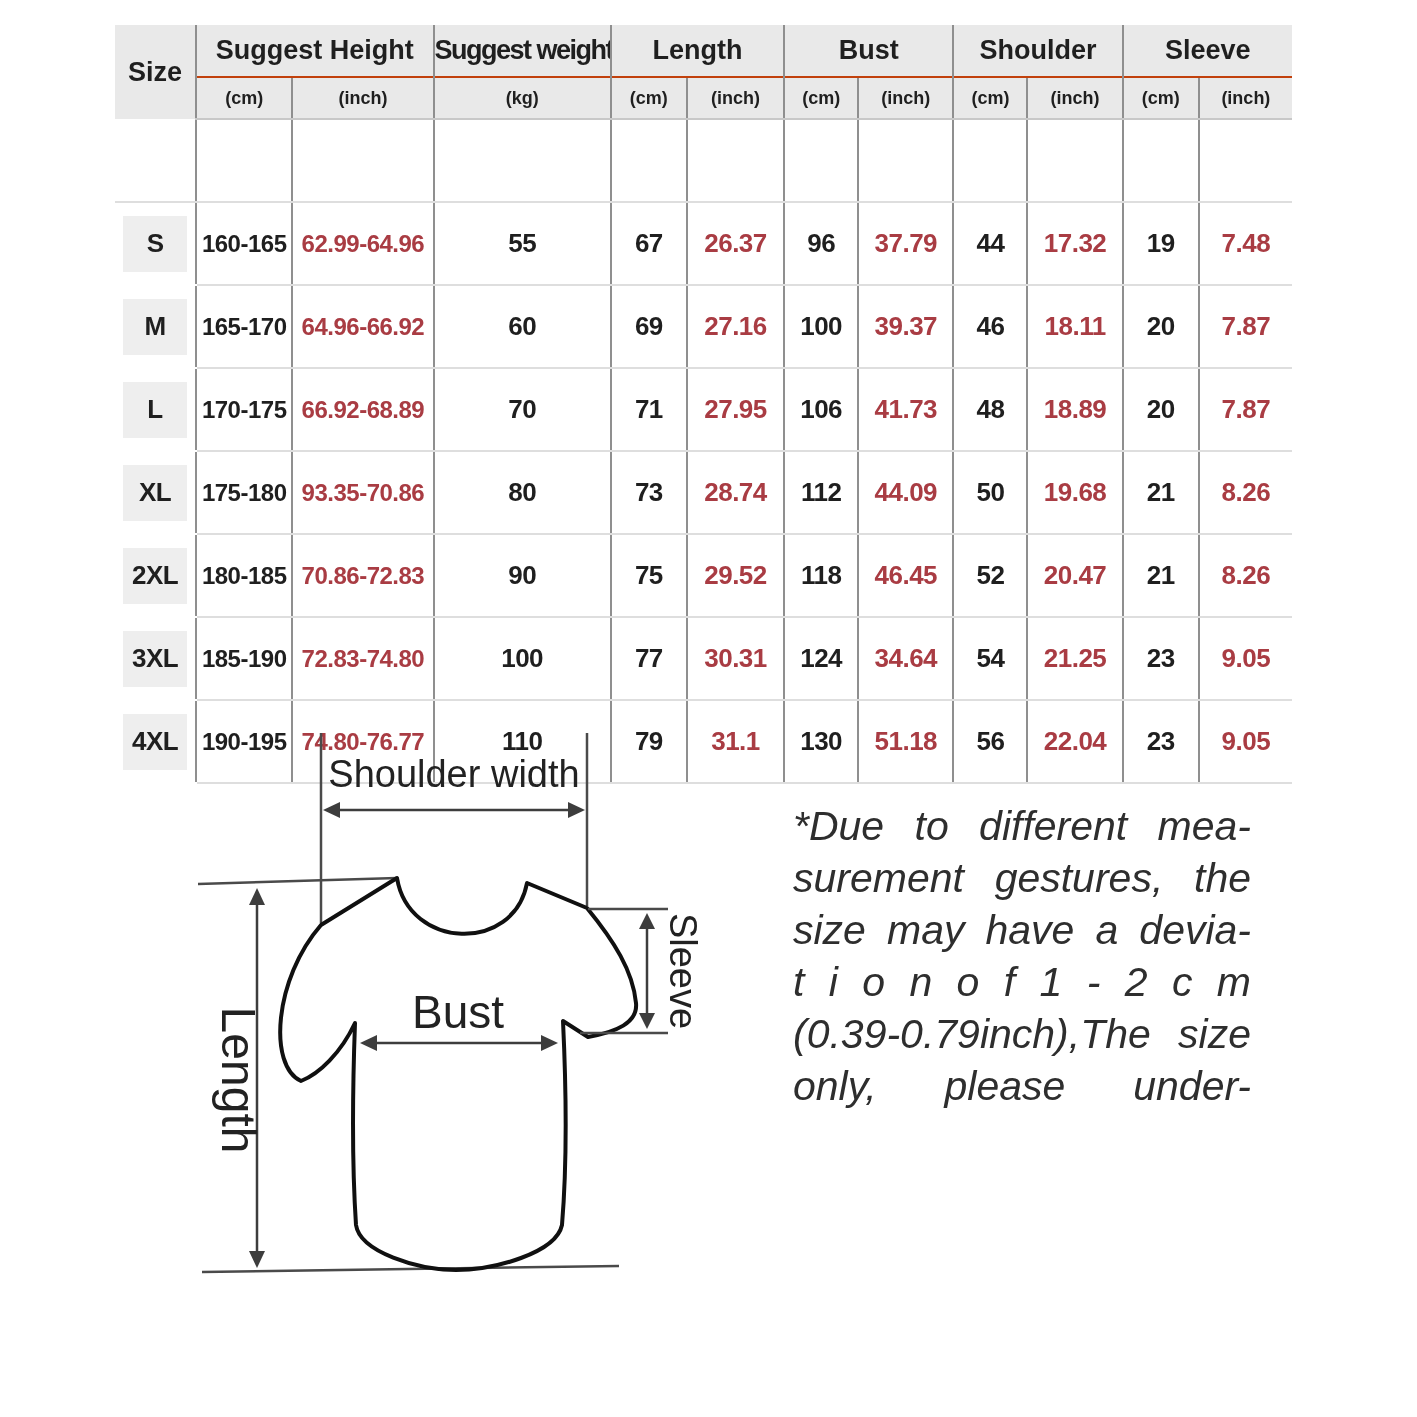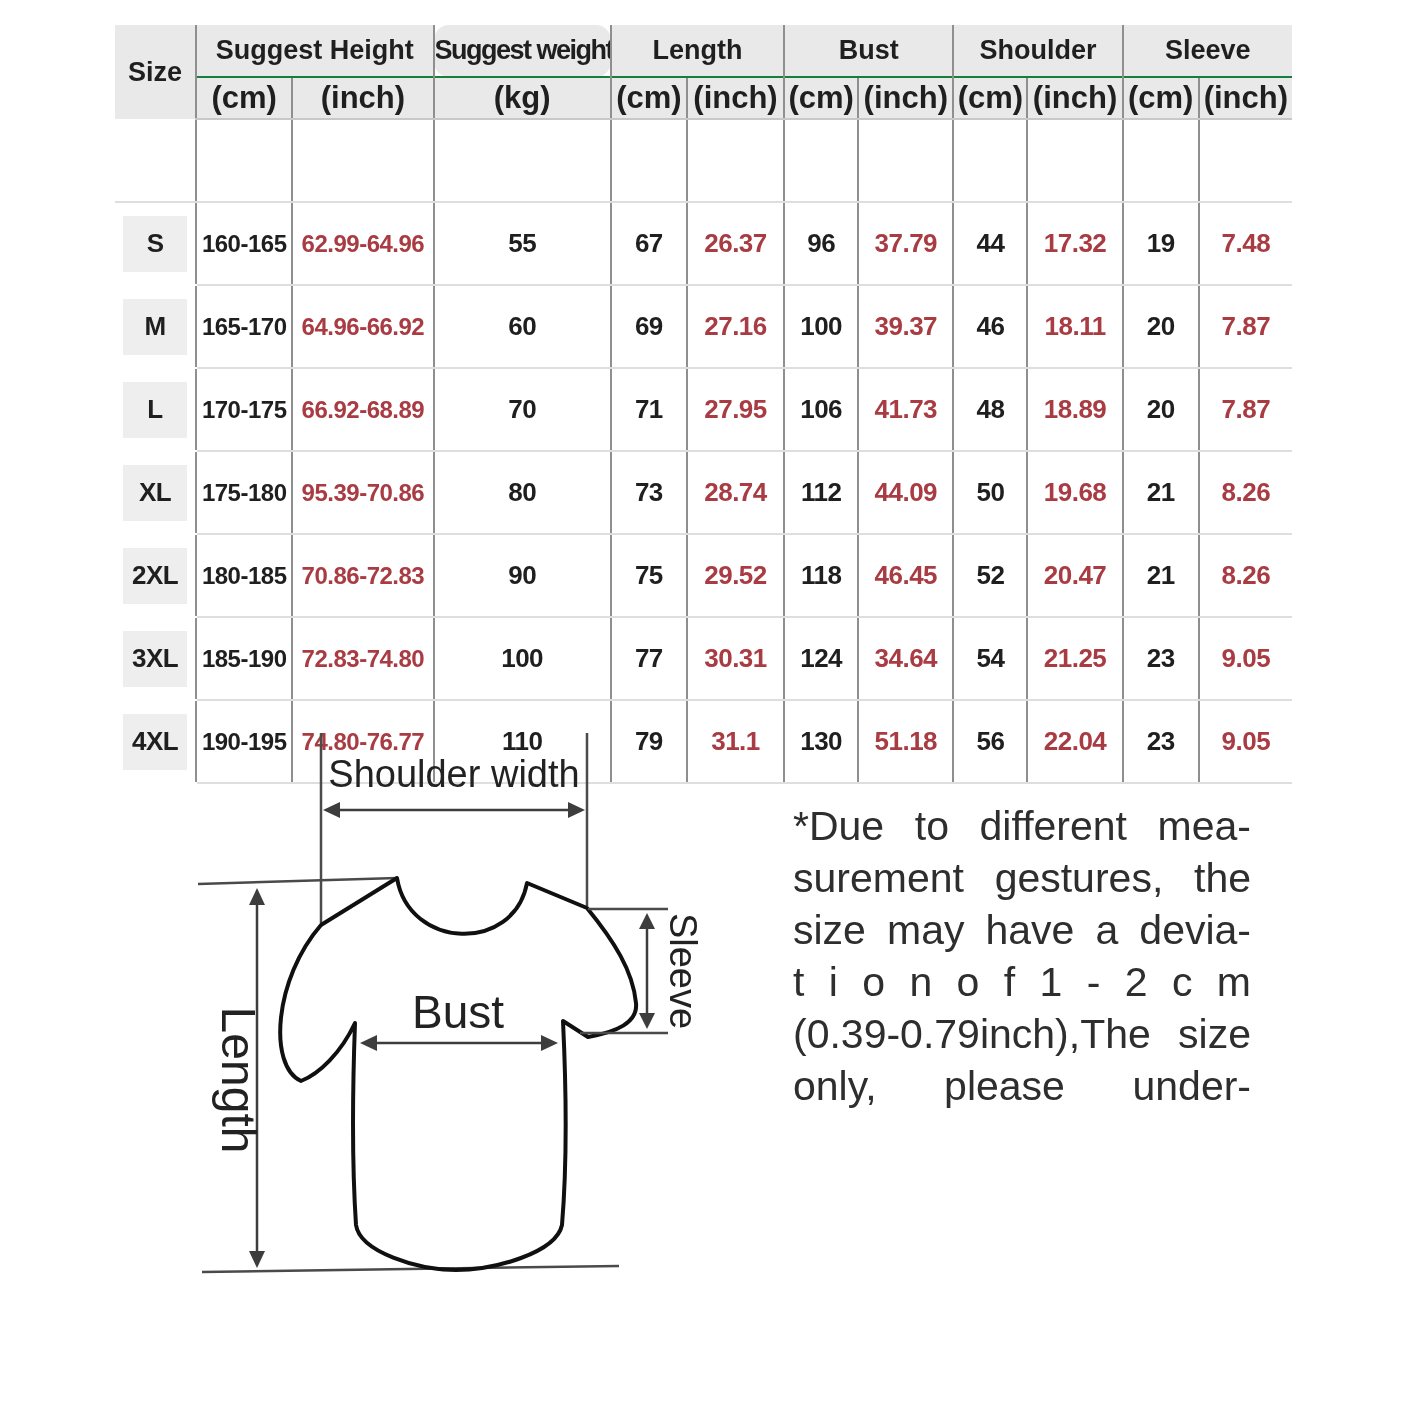--- a/index.html
+++ b/index.html
@@ -16,24 +16,24 @@
        font-family:"Liberation Sans",sans-serif;color:var(--text-dark);}
   .stage{position:absolute;inset:0;}
 
   
   table.size-table{position:absolute;left:115px;top:25px;width:1177px;
     border-collapse:collapse;table-layout:fixed;}
   .size-table th,.size-table td{padding:0;text-align:center;vertical-align:middle;
     font-weight:700;color:var(--text-dark);white-space:nowrap;overflow:hidden;}
   .vline{border-left:2px solid var(--border-dark);}
   .size-table thead th{background:var(--header-bg);height:51px;font-size:27px;}
-  .size-table thead tr.units th{height:40px;font-size:31px;border-top:2px solid #15803d;margin-top:28px;}
+  .size-table thead tr.units th{height:40px;font-size:18px;border-top:2px solid #c2410c;margin-top:28px;}
   .size-table thead tr.units th{border-bottom:2px solid #c8c8c8;}
   th.size-head{font-size:28px;margin-left:38px;}
-  th.group-weight{font-size:24px;letter-spacing:-1.5px;border-radius:15px;}
+  th.group-weight{font-size:24px;letter-spacing:-1.5px;}
   .inch-u{color:var(--unit-red);}
   tr.gap td{height:12px;background:#fff;border-bottom:0;}
   .size-table tbody td{height:81px;font-size:26px;letter-spacing:-0.5px;
     border-bottom:2px solid var(--border-light);}
   .size-table tbody td.narrow{font-size:24px;letter-spacing:-0.5px;}
   .size-table tbody td.inch{color:var(--value-red);border-radius:25px;}
   .size-table tbody td.size-col{border-bottom:2px solid #fff;}
   .size-chip{display:inline-flex;align-items:center;justify-content:center;
     min-width:64px;height:56px;background:var(--chip-bg);font-size:26px;font-weight:700;}
 
@@ -42,21 +42,21 @@
   .diagram svg{display:block;width:100%;height:100%;}
   .guide{stroke:#4a4a4a;stroke-width:2.5;fill:none;}
   .marrow{stroke:#3d3d3d;stroke-width:2.5;fill:none;}
   .ahead{fill:#3d3d3d;stroke:none;}
   .shirt{fill:#fff;stroke:#101010;stroke-width:4;stroke-linejoin:round;fill:none;}
   .dlabel{fill:#222;font-family:"Liberation Sans",sans-serif;font-weight:400;}
 
   
   .note{position:absolute;left:793px;top:800px;width:458px;color:#2e2e2e;
     font-size:41px;line-height:52px;font-weight:400;}
-  .note .line{text-align:justify;text-align-last:justify;height:52px;}
+  .note .line{text-align:justify;text-align-last:justify;height:52px;font-style:italic;}
   .note .line.last{text-align-last:left;}
 </style>
 </head>
 <body>
 
 <div class="stage">
 
   <table class="size-table">
     <colgroup>
       <col style="width:81px">
@@ -149,21 +149,21 @@
           <td class="vline">106</td>
           <td class="vline inch">41.73</td>
           <td class="vline">48</td>
           <td class="vline inch">18.89</td>
           <td class="vline">20</td>
           <td class="vline inch">7.87</td>
         </tr>
         <tr>
           <td class="size-col"><div class="size-chip">XL</div></td>
           <td class="vline narrow">175-180</td>
-          <td class="vline inch narrow">95.39-70.86</td>
+          <td class="vline inch narrow">93.35-70.86</td>
           <td class="vline">80</td>
           <td class="vline">73</td>
           <td class="vline inch">28.74</td>
           <td class="vline">112</td>
           <td class="vline inch">44.09</td>
           <td class="vline">50</td>
           <td class="vline inch">19.68</td>
           <td class="vline">21</td>
           <td class="vline inch">8.26</td>
         </tr>

